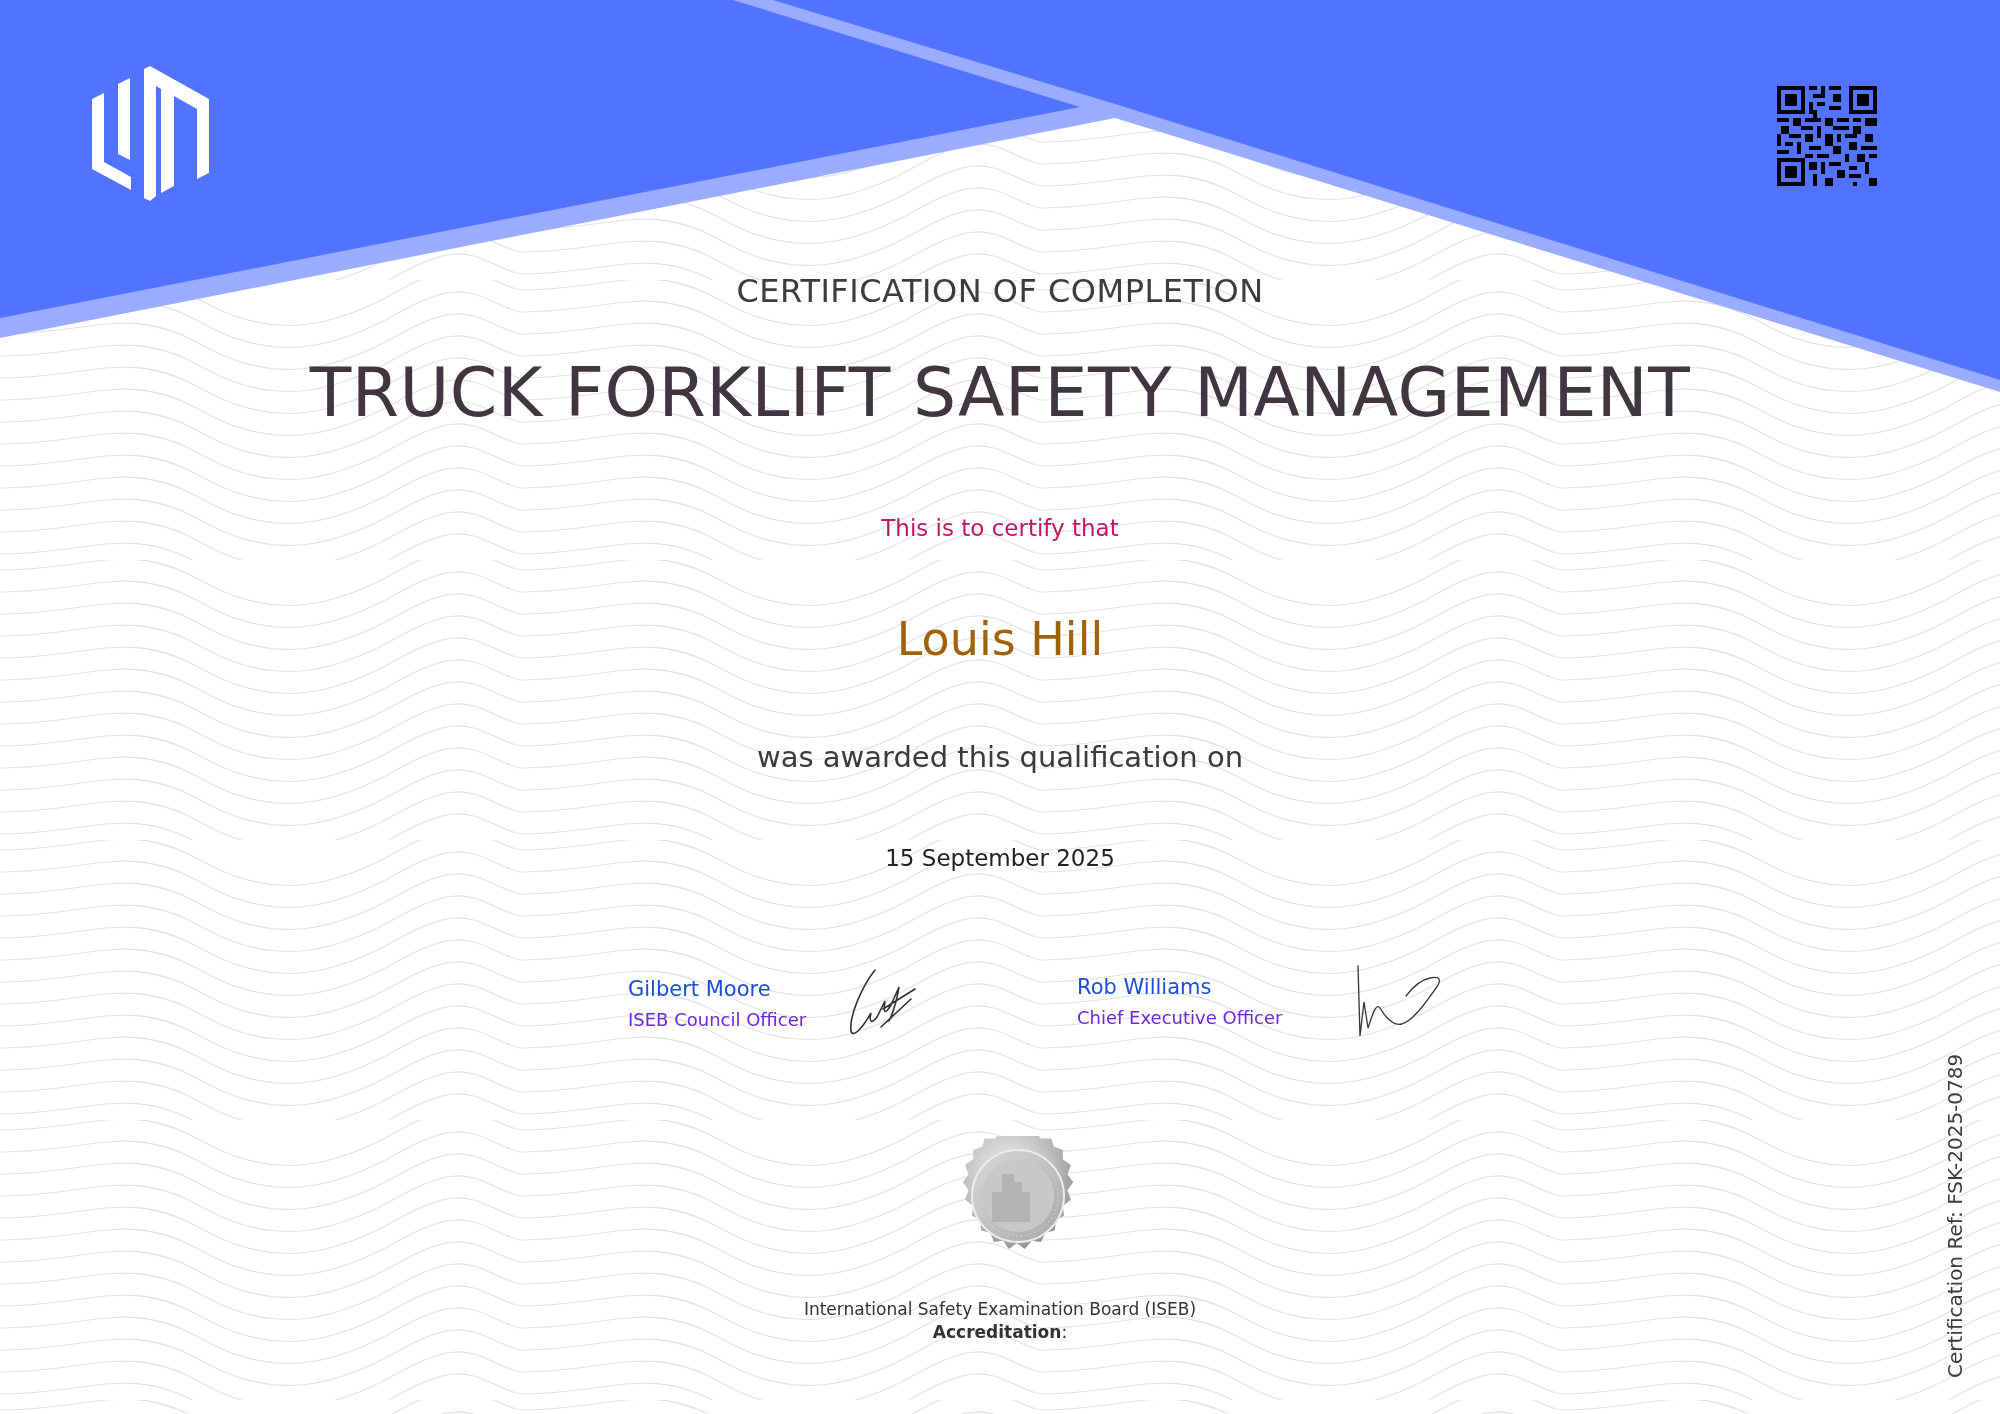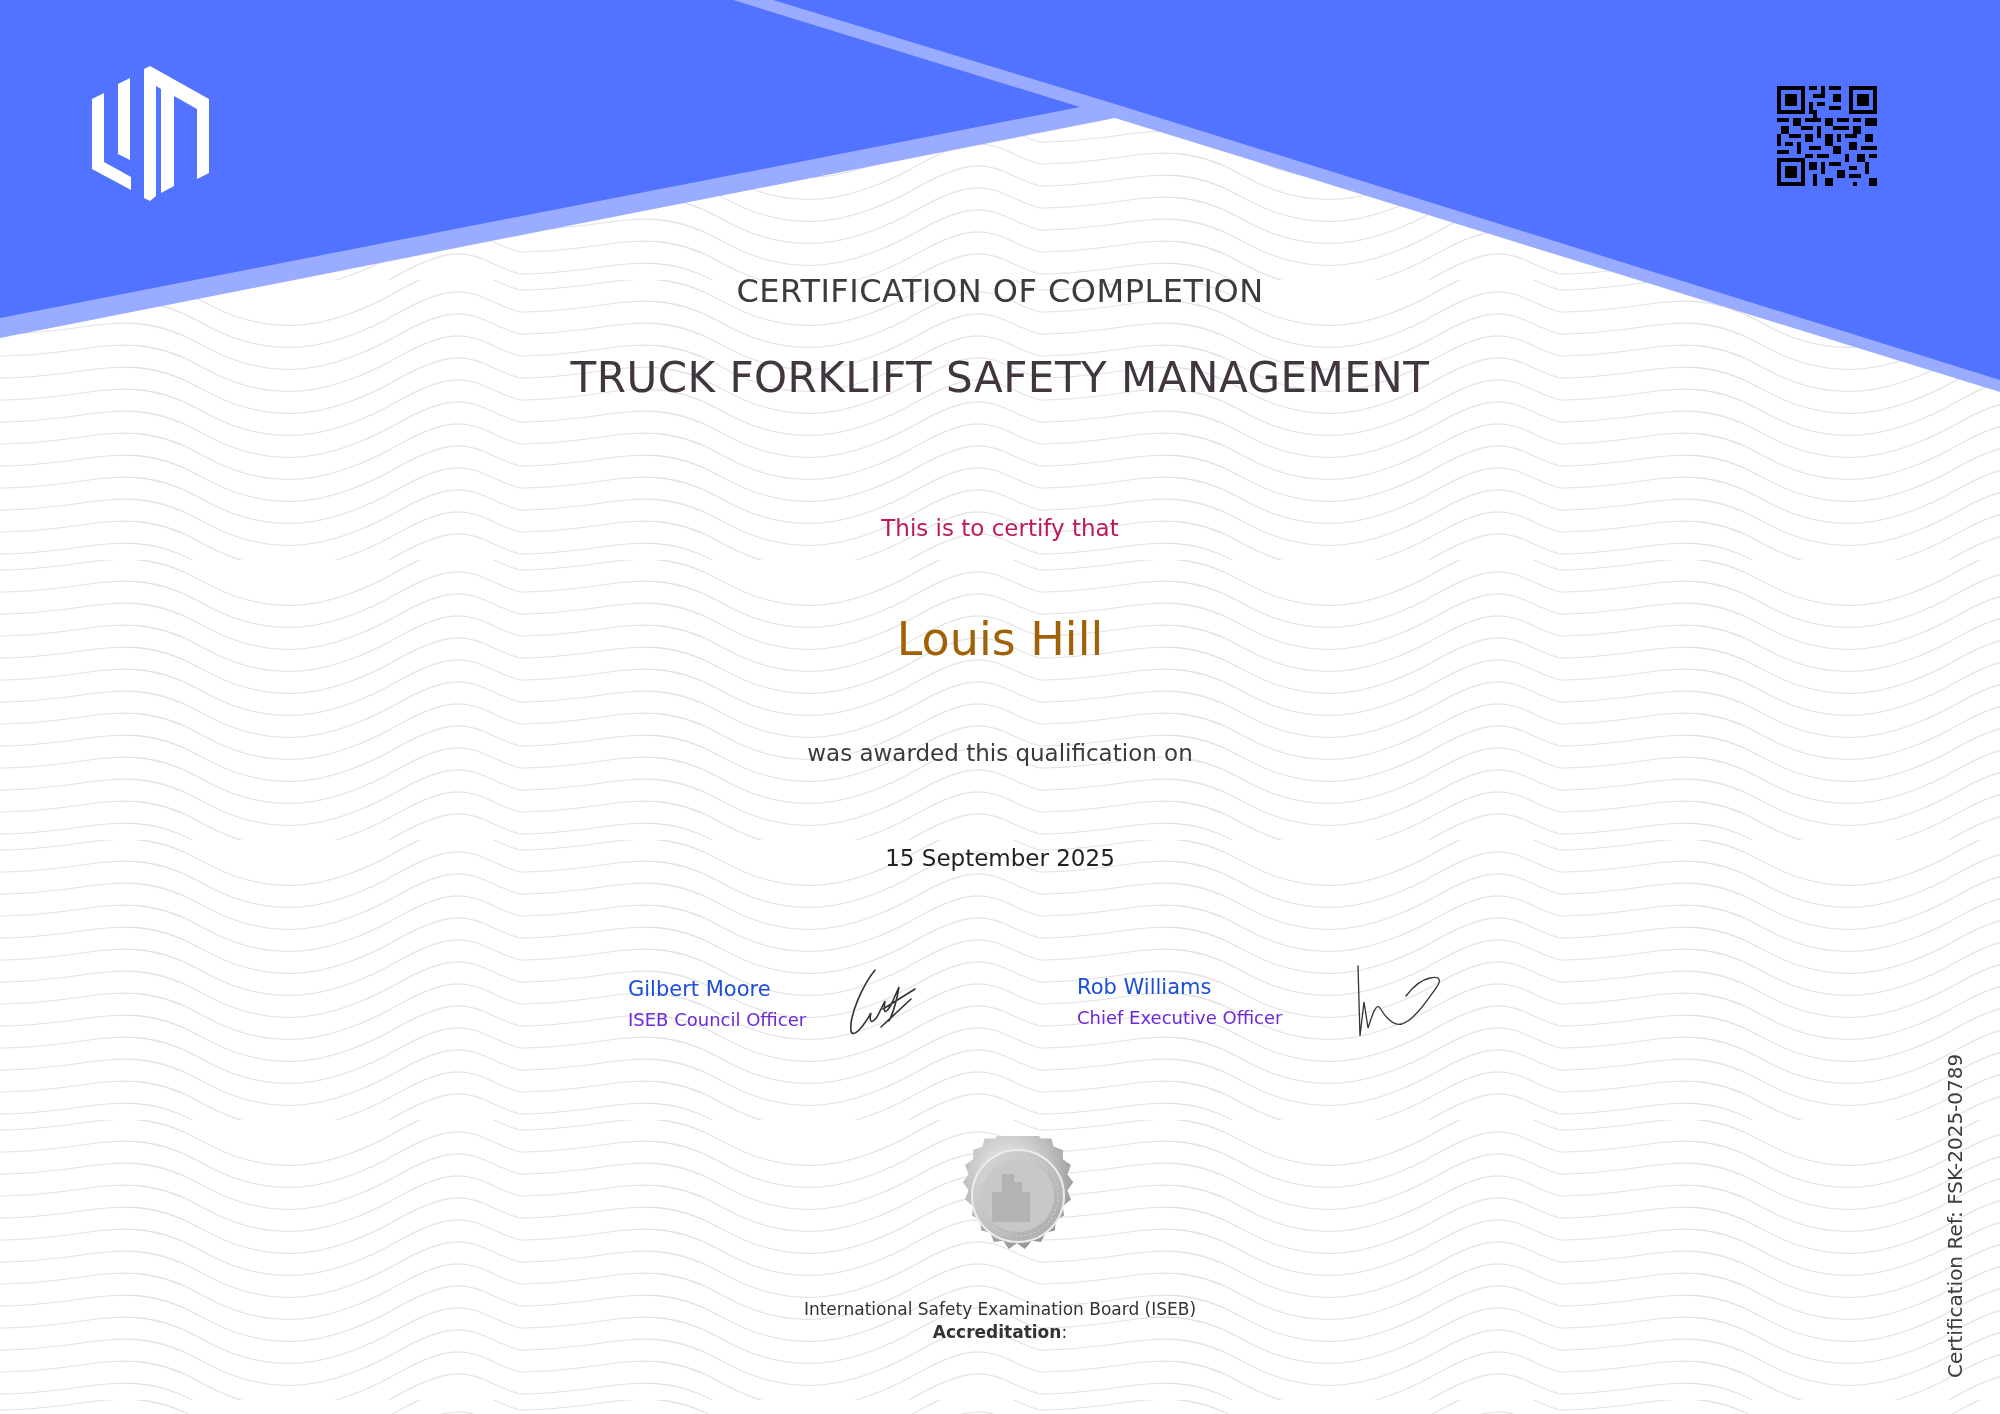--- a/index.html
+++ b/index.html
@@ -3,24 +3,24 @@
 <meta charset="utf-8">
 <style>
   html, body { margin:0; padding:0; }
   body { width:2000px; height:1414px; position:relative; overflow:hidden; background:#ffffff; font-family:"DejaVu Sans", "Liberation Sans", sans-serif; }
   .bg-pattern { position:absolute; inset:0; z-index:0; }
   .header-shapes { position:absolute; left:0; top:0; width:2000px; height:1414px; z-index:1; pointer-events:none; }
   .logo { position:absolute; left:92px; top:66px; width:122px; height:140px; z-index:3; }
   .qr { position:absolute; left:1777px; top:86px; width:100px; height:100px; z-index:3; background:transparent; }
   .center { position:absolute; left:0; width:2000px; text-align:center; z-index:2; }
   .kicker { top:272px; font-size:32px; color:#3d3a40; letter-spacing:0.5px; font-weight:400; }
-  .course { top:353px; font-size:42px; color:#41363f; letter-spacing:0.5px; font-weight:400; }
+  .course { top:353px; font-size:68px; color:#41363f; letter-spacing:0.5px; font-weight:400; }
   .intro { top:515px; font-size:23px; color:#be185d; }
   .name { top:612px; font-size:46px; color:#a16207; }
-  .awarded { top:740px; font-size:23px; color:#3a3a3a; }
+  .awarded { top:740px; font-size:29px; color:#3a3a3a; }
   .date { top:845px; font-size:23px; color:#222; }
   .sig-block { position:absolute; z-index:2; }
   .sig-name { font-size:21px; color:#1d4ed8; }
   .sig-role { font-size:18px; color:#6d28d9; margin-top:8px; }
   .sig-img { position:absolute; z-index:2; }
   .seal { position:absolute; left:958px; top:1136px; width:120px; height:120px; z-index:2; }
   .accred { position:absolute; left:0; width:2000px; text-align:center; z-index:2; top:1298px; font-size:17px; color:#333; line-height:23px; }
   .accred b { font-weight:700; }
   .ref { position:absolute; z-index:2; left:1943px; top:1378px; transform-origin:0 0; transform:rotate(-90deg); font-size:20px; color:#3b3b3b; white-space:nowrap; }
 </style>

